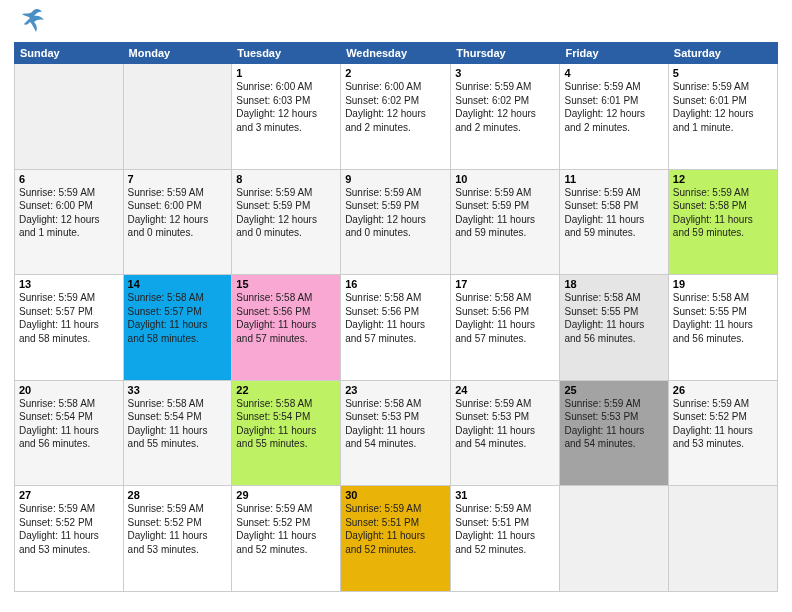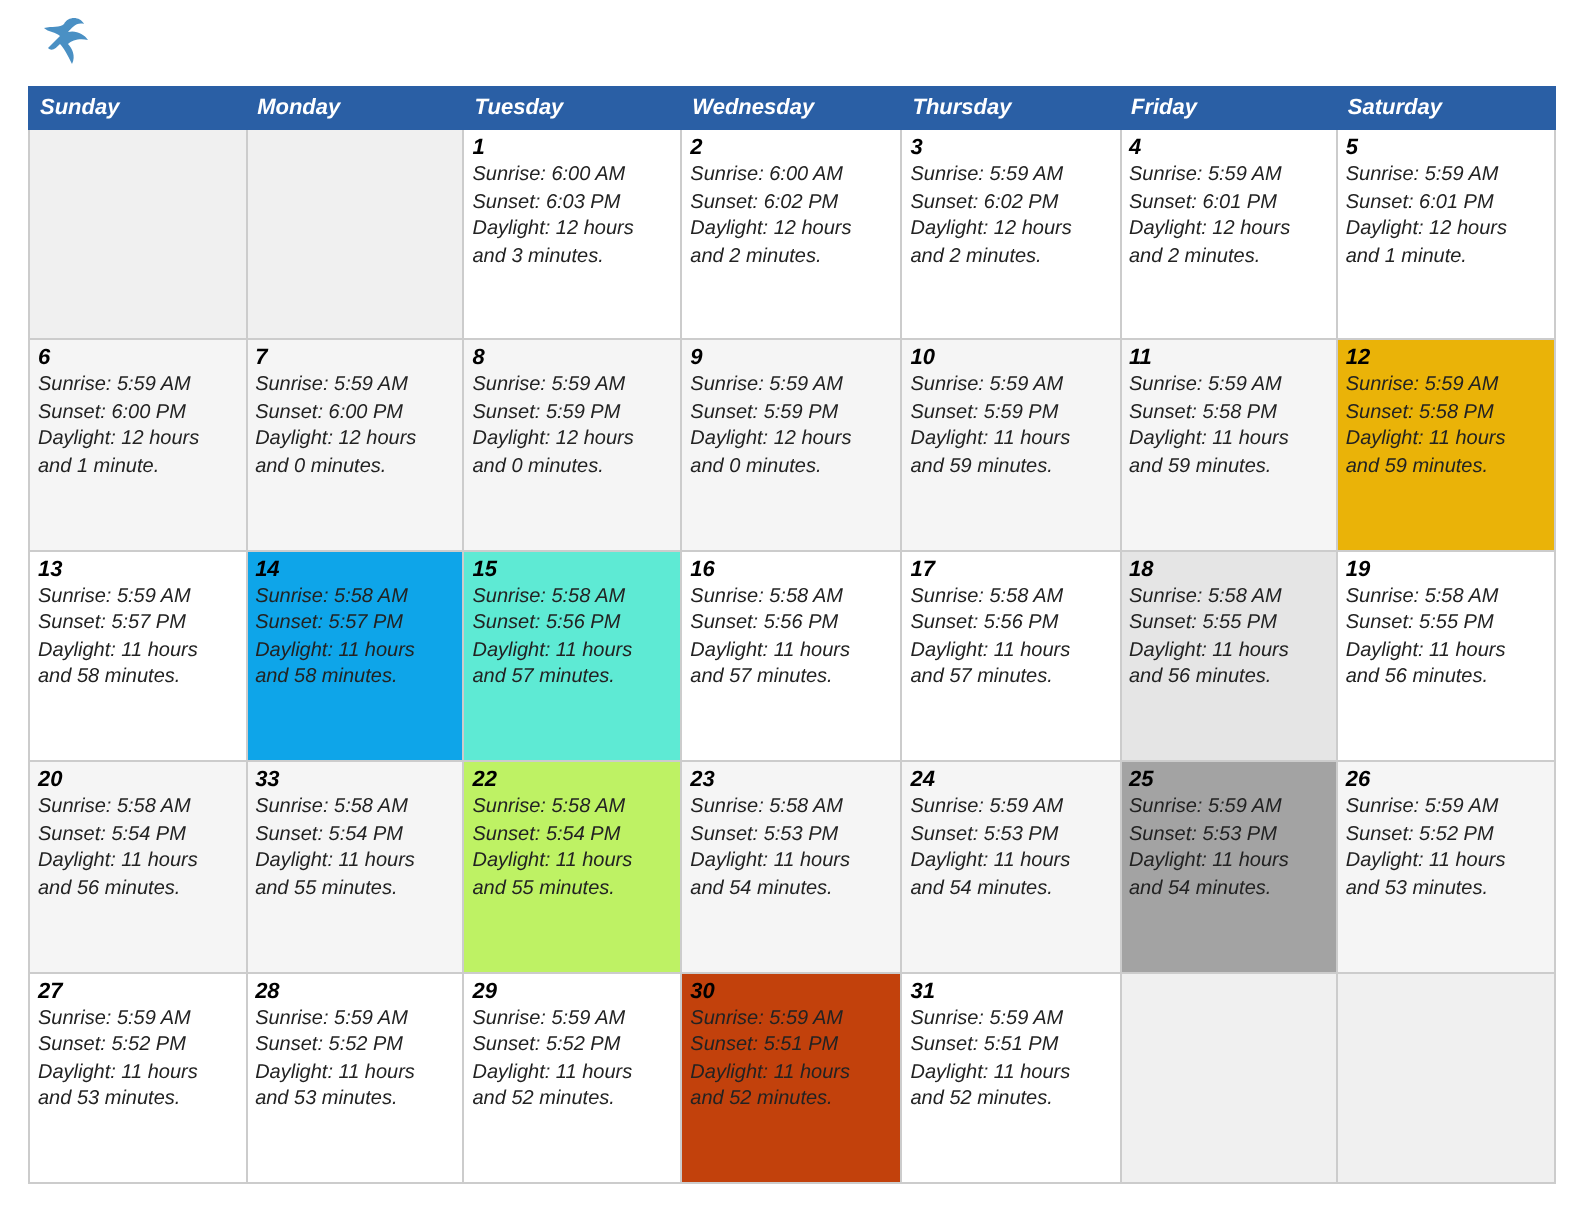--- a/index.html
+++ b/index.html
@@ -9,21 +9,20 @@
       width: 792px;
       height: 612px;
       overflow: hidden;
     }
     .page {
       width: 792px;
       height: 612px;
       padding: 10px 14px 20px 14px;
       display: flex;
       flex-direction: column;
-      font-style: italic;
     }
     .header {
       display: flex;
       justify-content: space-between;
       align-items: flex-start;
       margin-bottom: 4px;
     }
     .logo {
       display: flex;
       flex-direction: column;
@@ -200,21 +199,21 @@
 Daylight: 11 hours
 and 59 minutes.</div>
           </td>
           <td style="background: rgb(245, 245, 245);">
             <div class="day-num">11</div>
             <div class="day-info" style="white-space: pre-line;">Sunrise: 5:59 AM
 Sunset: 5:58 PM
 Daylight: 11 hours
 and 59 minutes.</div>
           </td>
-          <td style="background: #eab308;">
+          <td style="background: #bef264;">
             <div class="day-num">12</div>
             <div class="day-info" style="white-space: pre-line;">Sunrise: 5:59 AM
 Sunset: 5:58 PM
 Daylight: 11 hours
 and 59 minutes.</div>
           </td>
         </tr>
         <tr>
           <td style="background: rgb(255, 255, 255); margin-left: 36px;">
             <div class="day-num">13</div>
@@ -223,21 +222,21 @@
 Daylight: 11 hours
 and 58 minutes.</div>
           </td>
           <td style="background: #0ea5e9;">
             <div class="day-num">14</div>
             <div class="day-info" style="white-space: pre-line;">Sunrise: 5:58 AM
 Sunset: 5:57 PM
 Daylight: 11 hours
 and 58 minutes.</div>
           </td>
-          <td style="background: #5eead4;">
+          <td style="background: #f9a8d4;">
             <div class="day-num">15</div>
             <div class="day-info" style="white-space: pre-line;">Sunrise: 5:58 AM
 Sunset: 5:56 PM
 Daylight: 11 hours
 and 57 minutes.</div>
           </td>
           <td style="background: rgb(255, 255, 255);">
             <div class="day-num">16</div>
             <div class="day-info" style="white-space: pre-line;">Sunrise: 5:58 AM
 Sunset: 5:56 PM
@@ -332,21 +331,21 @@
 Daylight: 11 hours
 and 53 minutes.</div>
           </td>
           <td style="background: rgb(255, 255, 255);">
             <div class="day-num">29</div>
             <div class="day-info" style="white-space: pre-line;">Sunrise: 5:59 AM
 Sunset: 5:52 PM
 Daylight: 11 hours
 and 52 minutes.</div>
           </td>
-          <td style="background: #c2410c;">
+          <td style="background: #eab308;">
             <div class="day-num">30</div>
             <div class="day-info" style="white-space: pre-line;">Sunrise: 5:59 AM
 Sunset: 5:51 PM
 Daylight: 11 hours
 and 52 minutes.</div>
           </td>
           <td style="background: rgb(255, 255, 255);">
             <div class="day-num">31</div>
             <div class="day-info" style="white-space: pre-line;">Sunrise: 5:59 AM
 Sunset: 5:51 PM

